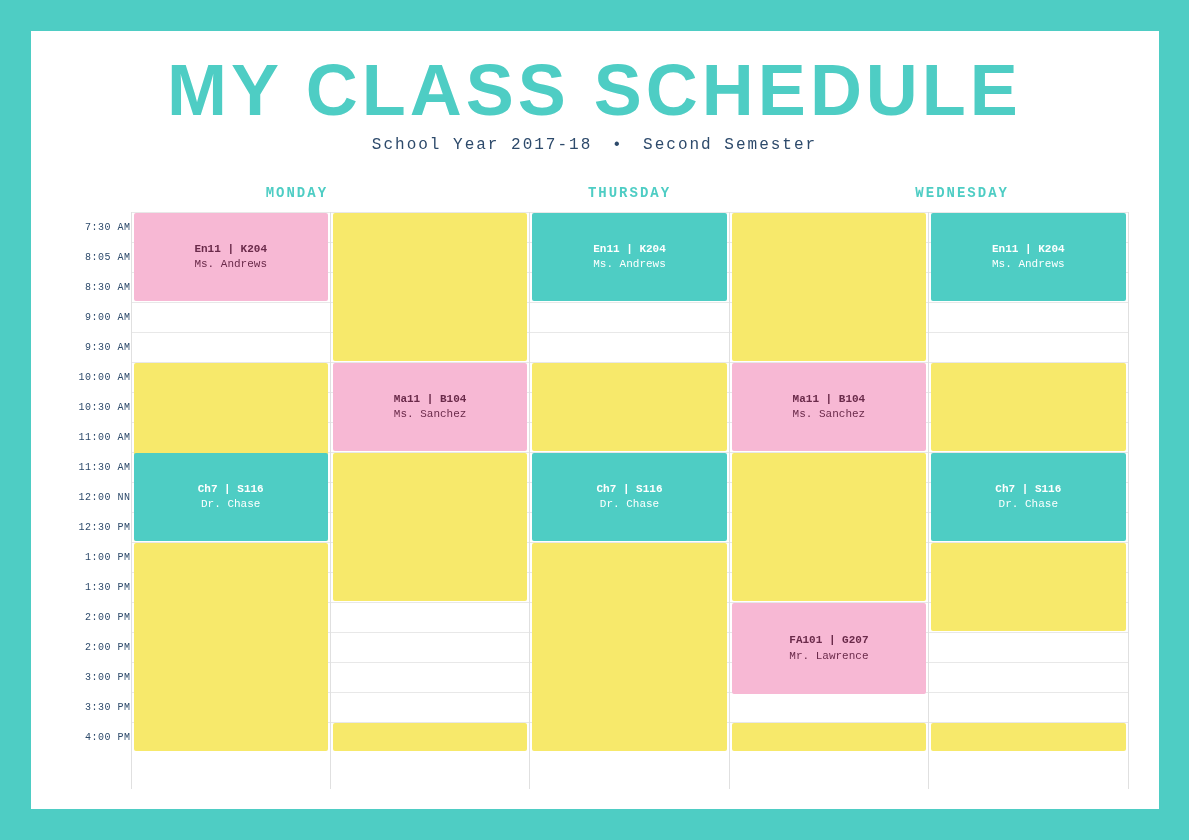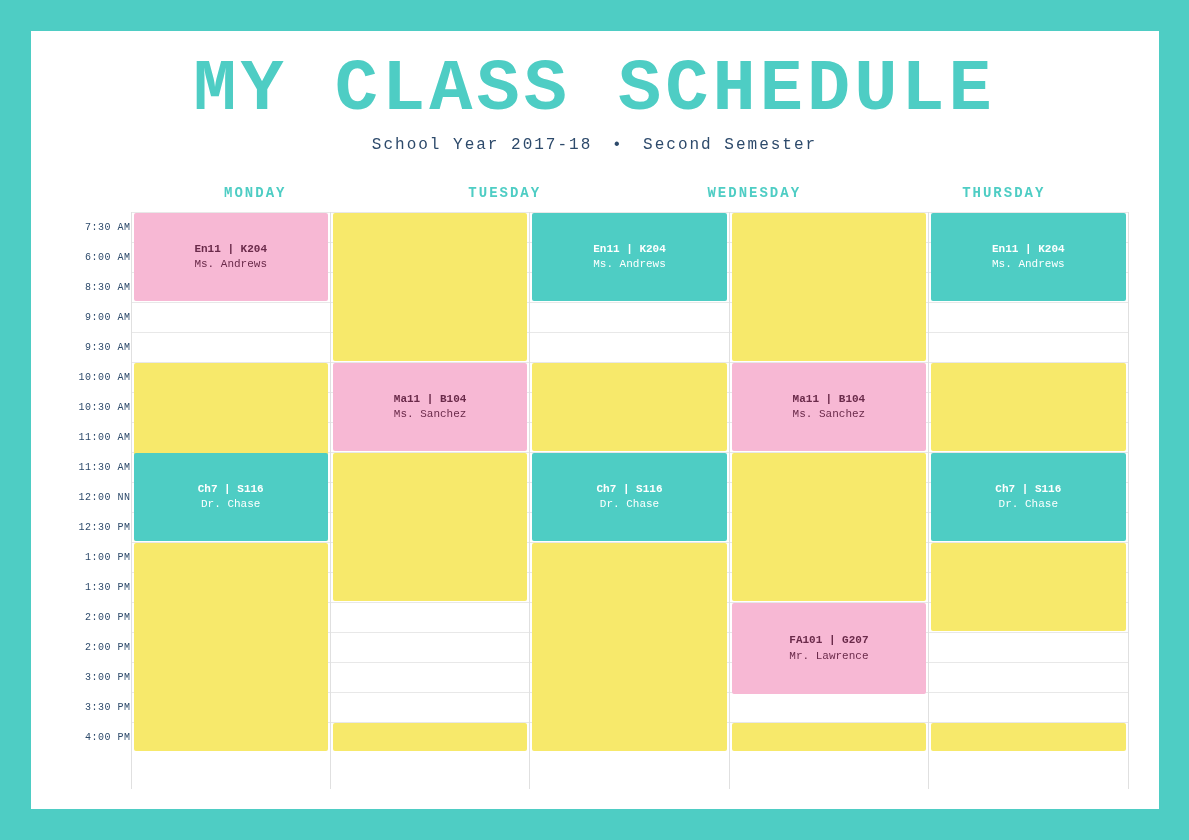--- a/index.html
+++ b/index.html
@@ -23,21 +23,21 @@
     }
     .header {
       text-align: center;
       margin-bottom: 10px;
     }
     .main-title {
       font-size: 72px;
       font-weight: 900;
       color: #4ecdc4;
       letter-spacing: 4px;
-      font-family: Liberation Mono, monospace;
+      font-family: Liberation Sans, sans-serif;
       text-transform: uppercase;
       line-height: 1.1;
     }
     .subtitle {
       font-size: 16px;
       color: #2d4a6b;
       letter-spacing: 2px;
       margin-top: 6px;
       font-family: 'Courier New', Courier, monospace;
     }
@@ -138,44 +138,43 @@
     <div class="subtitle">
       <span>School Year 2017-18</span>
       <span class="dot">•</span>
       <span>Second  Semester</span>
     </div>
   </div>
 
   <div class="schedule-area">
     <div class="time-col" id="time-col">
         <div class="time-slot">7:30 AM</div>
-        <div class="time-slot">6:00 AM</div>
+        <div class="time-slot">8:05 AM</div>
         <div class="time-slot">8:30 AM</div>
         <div class="time-slot">9:00 AM</div>
         <div class="time-slot">9:30 AM</div>
         <div class="time-slot">10:00 AM</div>
         <div class="time-slot">10:30 AM</div>
         <div class="time-slot">11:00 AM</div>
         <div class="time-slot">11:30 AM</div>
         <div class="time-slot">12:00 NN</div>
         <div class="time-slot">12:30 PM</div>
         <div class="time-slot">1:00 PM</div>
         <div class="time-slot">1:30 PM</div>
         <div class="time-slot">2:00 PM</div>
         <div class="time-slot">2:00 PM</div>
         <div class="time-slot">3:00 PM</div>
         <div class="time-slot">3:30 PM</div>
         <div class="time-slot">4:00 PM</div>
       </div>
     <div class="grid-area">
       <div class="day-headers" id="day-headers">
           <div class="day-header">MONDAY</div>
-          <div class="day-header">TUESDAY</div>
+          <div class="day-header">THURSDAY</div>
           <div class="day-header">WEDNESDAY</div>
-          <div class="day-header">THURSDAY</div>
         </div>
       <div class="grid-body" id="grid-body">
           <div class="day-col">
             <div class="slot-row"></div>
             <div class="slot-row"></div>
             <div class="slot-row"></div>
             <div class="slot-row"></div>
             <div class="slot-row"></div>
             <div class="slot-row"></div>
             <div class="slot-row"></div>

